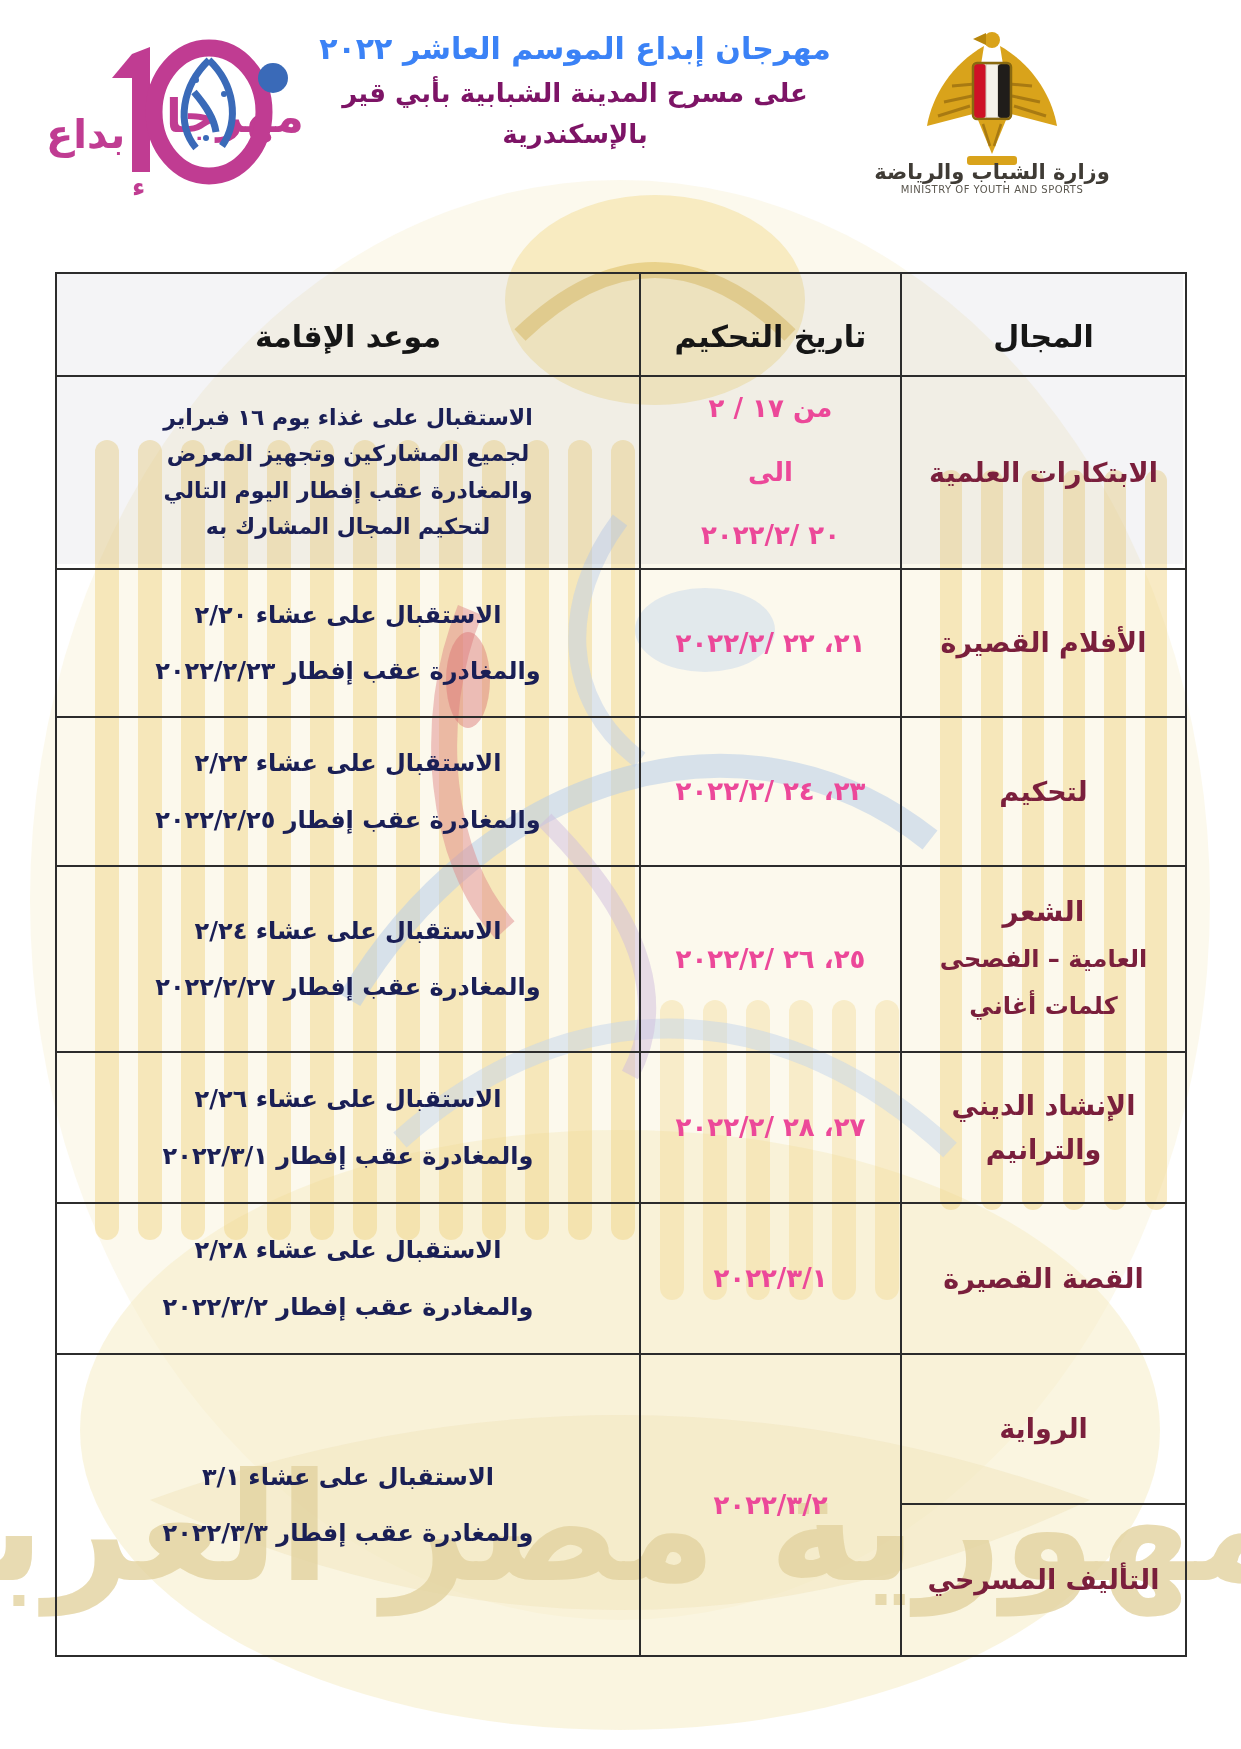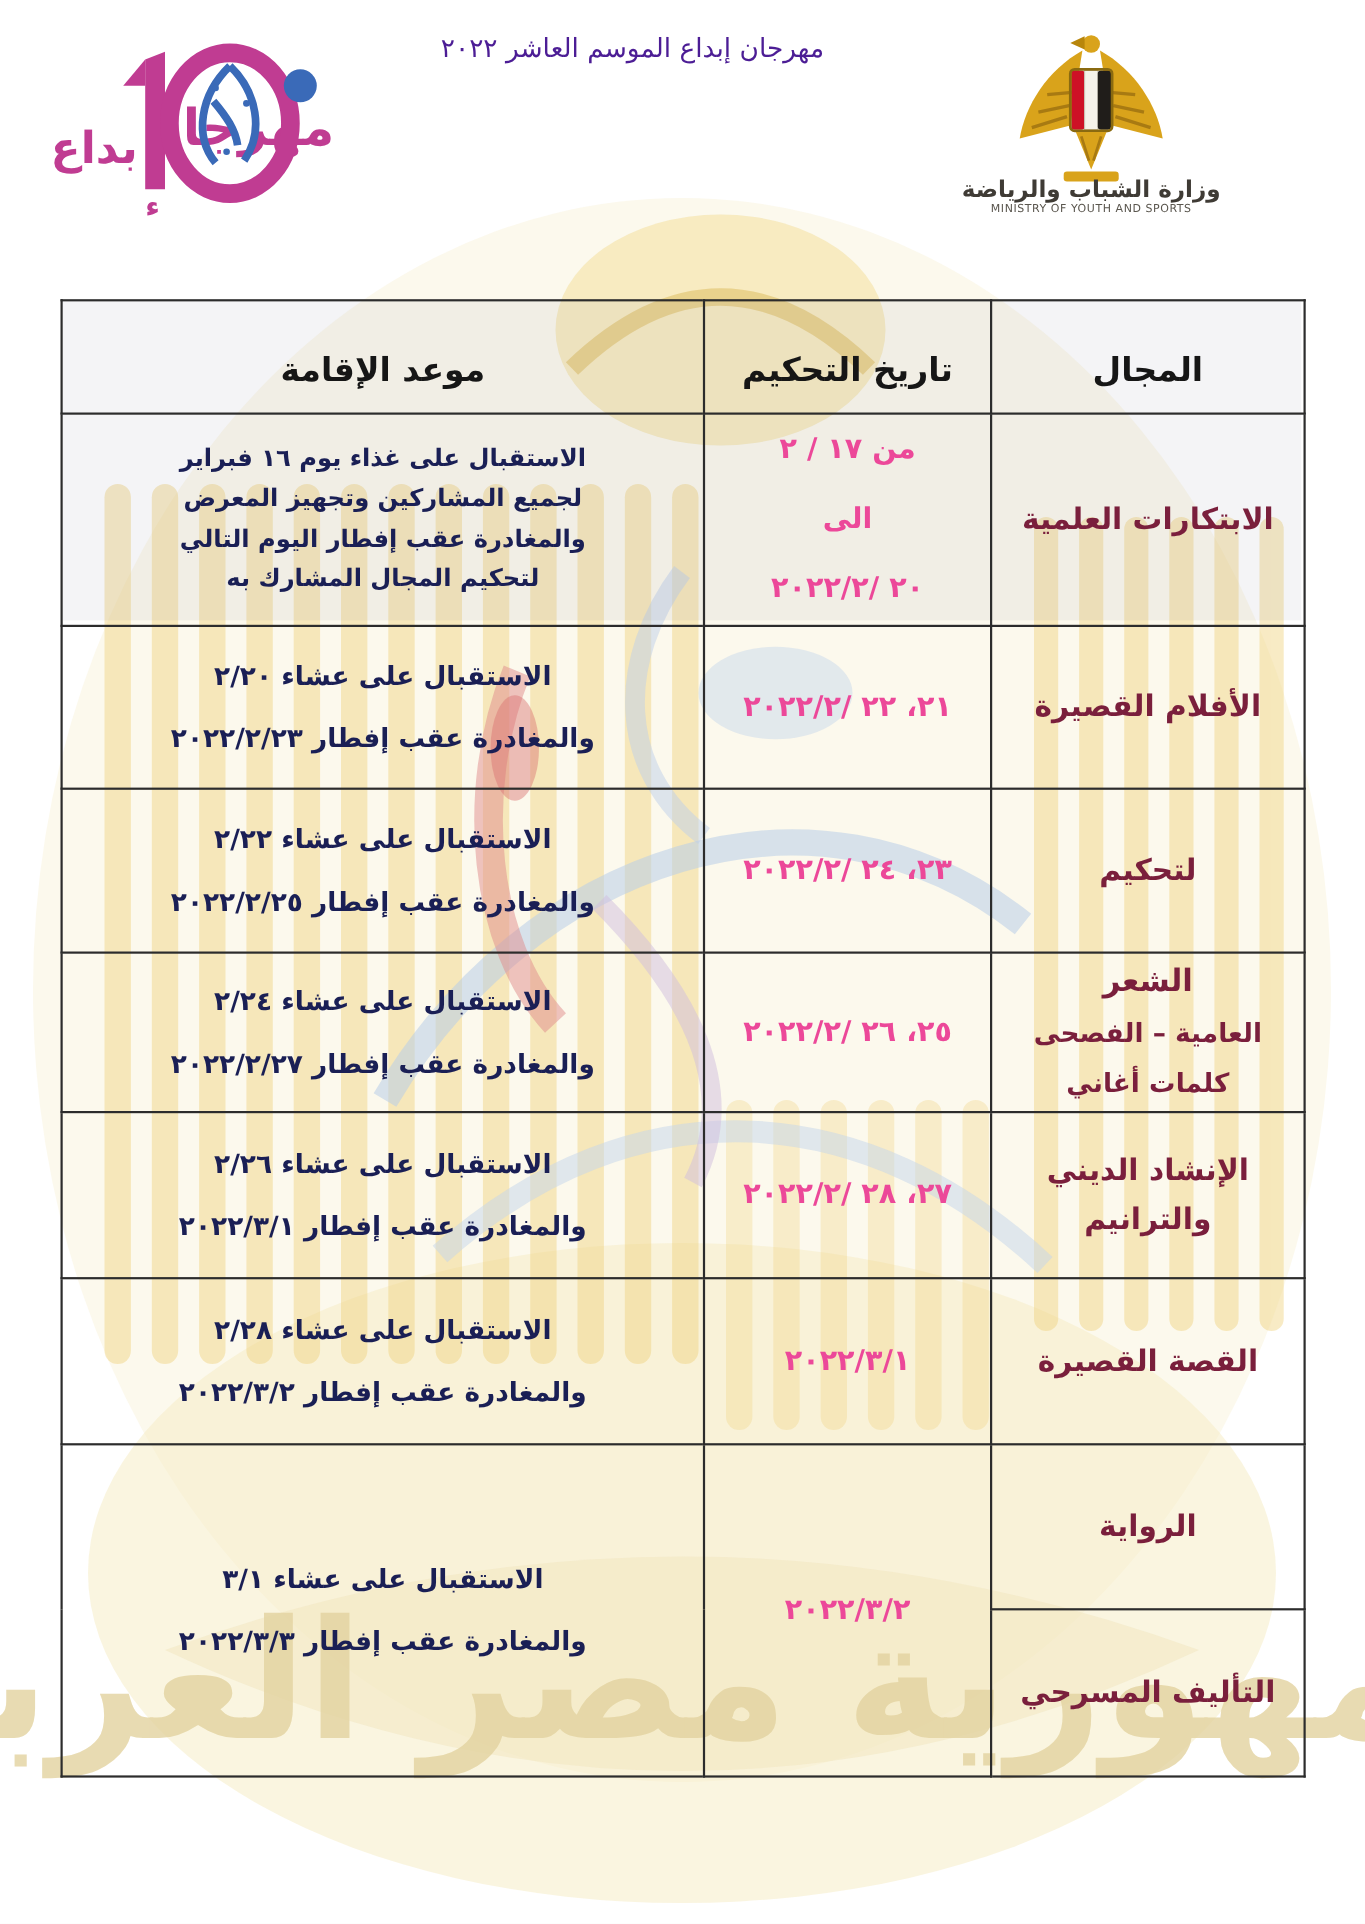--- a/index.html
+++ b/index.html
@@ -7,21 +7,21 @@
     position:relative;width:1241px;height:1749px;background:#ffffff;
     font-family:"DejaVu Sans", sans-serif;overflow:hidden;margin:0 auto;
   }
   .wm{position:absolute;left:0;top:0;width:1241px;height:1749px;pointer-events:none;}
   
   .hdr{position:absolute;left:0;top:0;width:1241px;height:230px;}
   .fest-logo{position:absolute;left:46px;top:20px;width:258px;height:178px;}
   .min-logo{position:absolute;left:872px;top:24px;width:240px;height:172px;}
   .titles{position:absolute;left:290px;top:26px;width:570px;text-align:center;direction:rtl;}
   .t1{font-size:29px;font-weight:bold;color:#7d1466;line-height:1.55;}
-  .t2{font-size:24px;font-weight:normal;color:#4c1d95;line-height:1.55;}
+  .t2{font-size:30px;font-weight:bold;color:#3b82f6;line-height:1.55;}
   .t3{font-size:26px;font-weight:bold;color:#7d1466;line-height:1.6;}
   
   table.sched{
     position:absolute;left:55px;top:272px;width:1130px;
     border-collapse:collapse;table-layout:fixed;direction:rtl;
     background:transparent;
   }
   .sched td,.sched th{
     border:2px solid #2c2c2c;text-align:center;vertical-align:middle;
     padding:0 6px;overflow:hidden;
@@ -111,20 +111,21 @@
         <path d="M 148 72 C 160 86 168 98 170 112"></path>
         <circle cx="150" cy="60" r="3" fill="#3a6ab8" stroke="none"></circle>
         <circle cx="178" cy="74" r="3" fill="#3a6ab8" stroke="none"></circle>
         <circle cx="160" cy="118" r="3" fill="#3a6ab8" stroke="none"></circle>
       </g>
       <text x="86" y="176" font-size="26" font-weight="bold" fill="#c03c92">ء</text>
     </svg>
 
     <div class="titles">
       <div class="t2">مهرجان إبداع الموسم العاشر ٢٠٢٢</div>
+      <div class="t3">على مسرح المدينة الشبابية بأبي قير بالإسكندرية</div>
     </div>
 
     <svg class="min-logo" viewBox="0 0 240 172">
       <g>
         <circle cx="120" cy="16" r="8" fill="#d9a31b"></circle>
         <path d="M 114 9 L 101 15 L 114 21 Z" fill="#b8860b"></path>
         <path d="M 112 22 C 80 40 60 72 55 102 L 101 90 Z" fill="#d9a31b"></path>
         <path d="M 128 22 C 160 40 180 72 185 102 L 139 90 Z" fill="#d9a31b"></path>
         <path d="M 66 92 L 98 82 M 72 78 L 100 72 M 80 62 L 103 60 M 174 92 L 142 82 M 168 78 L 140 72 M 160 62 L 137 60" stroke="#a87a12" stroke-width="3" fill="none"></path>
         <g>
@@ -175,21 +176,21 @@
 والمغادرة عقب إفطار ٢٠٢٢/٢/٢٣</td>
     </tr>
 
     <tr style="height:149px">
       <td class="field">لتحكيم</td>
       <td class="date vnum">٢٠٢٢/٢/ ٢٤ ،٢٣</td>
       <td class="stay">الاستقبال على عشاء ٢/٢٢
 والمغادرة عقب إفطار ٢٠٢٢/٢/٢٥</td>
     </tr>
 
-    <tr style="height:145px">
+    <tr style="height:186px">
       <td class="field">
         <div class="f-main">الشعر</div>
         <div class="f-sub">العامية – الفصحى</div>
         <div class="f-sub">كلمات أغاني</div>
       </td>
       <td class="date vnum">٢٠٢٢/٢/ ٢٦ ،٢٥</td>
       <td class="stay">الاستقبال على عشاء ٢/٢٤
 والمغادرة عقب إفطار ٢٠٢٢/٢/٢٧</td>
     </tr>
 

